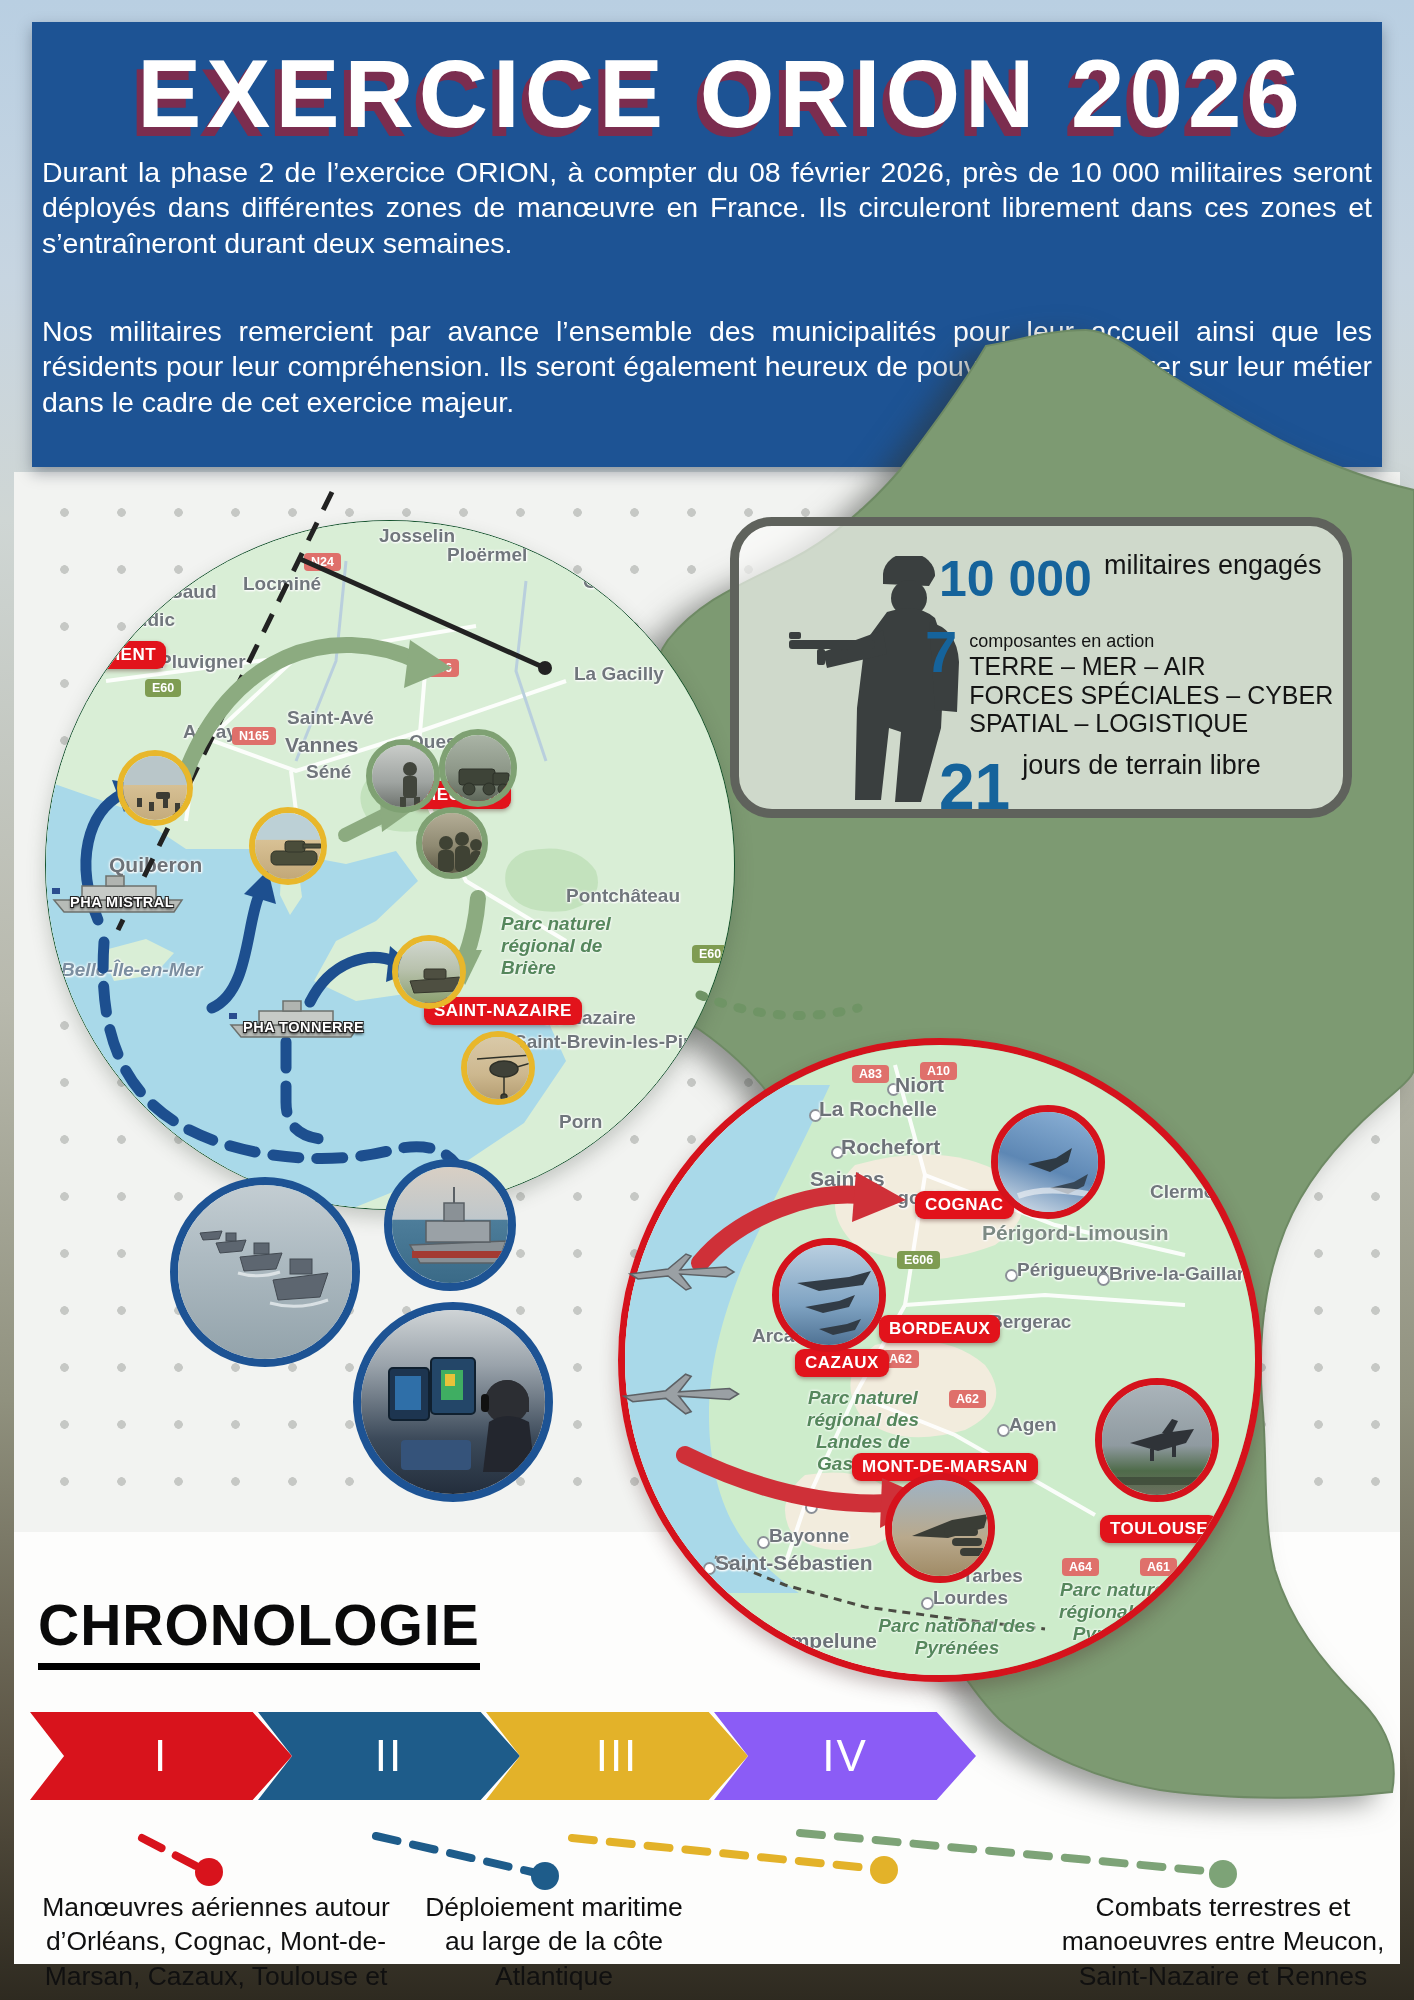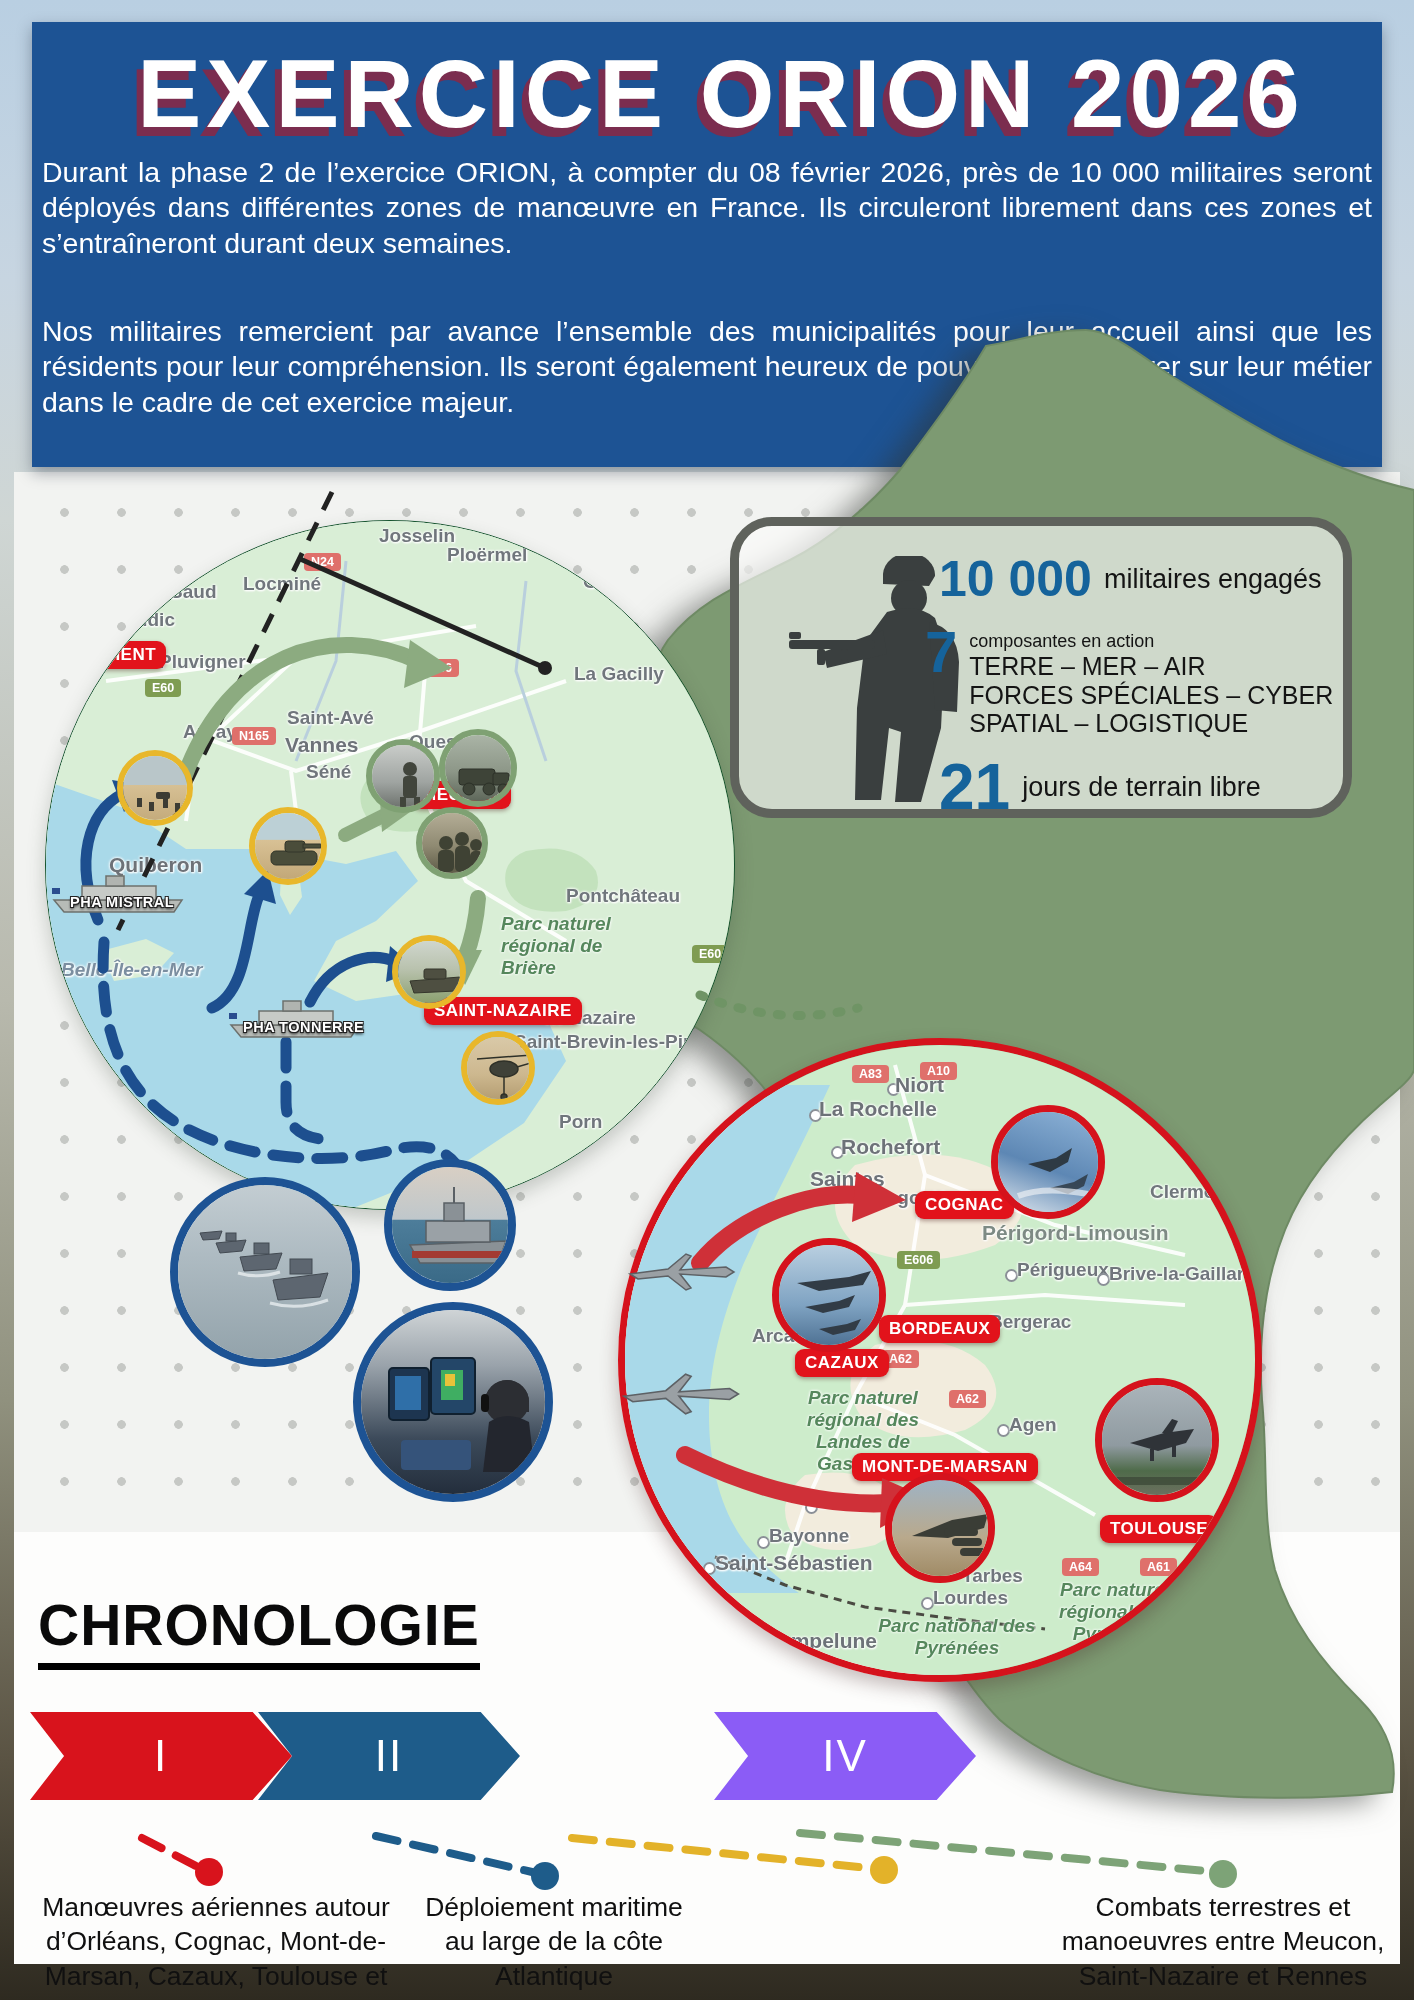--- a/index.html
+++ b/index.html
@@ -23,21 +23,21 @@
     background-image:radial-gradient(circle,#c6c8c5 4px,rgba(0,0,0,0) 4.6px);
     background-size:57px 57px;background-position:22px 12px;}
   .panel-white{position:absolute;left:14px;top:1532px;width:1386px;height:432px;background:#fdfdfc;}
 
   
   .france{position:absolute;left:0;top:0;z-index:8;pointer-events:none;}
 
   
   .stats-box{position:absolute;left:730px;top:517px;width:622px;height:301px;z-index:22;
     background:rgba(250,250,249,.66);border:9px solid #5f625c;border-radius:42px;box-sizing:border-box;}
-  .stat-row{position:absolute;display:flex;align-items:center;gap:12px;}
+  .stat-row{position:absolute;display:flex;align-items:flex-start;gap:12px;}
   .stat-big{color:#15639b;font-weight:900;}
   .stat-label{color:#141414;font-size:27px;font-weight:500;}
   .stat-details{color:#141414;font-size:25px;font-weight:500;line-height:1.13;}
 
   
   .circle-map{position:absolute;border-radius:50%;overflow:hidden;box-sizing:border-box;z-index:18;}
   .circle-map.left{left:45px;top:520px;width:690px;height:690px;border:1px solid #14532d;box-shadow:0 8px 18px rgba(60,70,60,.25);}
   .circle-map.right{left:618px;top:1038px;width:644px;height:644px;border:7px solid #d5121c;box-shadow:0 8px 18px rgba(70,40,40,.3);}
   .circle-map svg.mapbg{position:absolute;left:0;top:0;}
 
@@ -498,18 +498,19 @@
     </div>
     <div class="stat-row" style="left:200px;top:224px">
       <span class="stat-big" style="font-size:64px">21</span>
       <span class="stat-label">jours de terrain libre</span>
     </div>
   </div>
 
   <h2 class="chrono-title">CHRONOLOGIE</h2>
   <div class="chev" style="left:30px;background:#d8131c">I</div>
   <div class="chev" style="left:258px;background:#1e5c8a">II</div>
+  <div class="chev" style="left:486px;background:#e3b229">III</div>
   <div class="chev" style="left:714px;background:#8b5cf6">IV</div>
   <div class="phase-text" style="left:30px;width:372px">Manœuvres aériennes autour d’Orléans, Cognac, Mont-de-Marsan, Cazaux, Toulouse et Lyon</div>
   <div class="phase-text" style="left:408px;width:292px">Déploiement maritime au large de la côte Atlantique</div>
   <div class="phase-text" style="left:1058px;width:330px">Combats terrestres et manoeuvres entre Meucon, Saint-Nazaire et Rennes</div>
 
 </div>
 
 </body></html>

